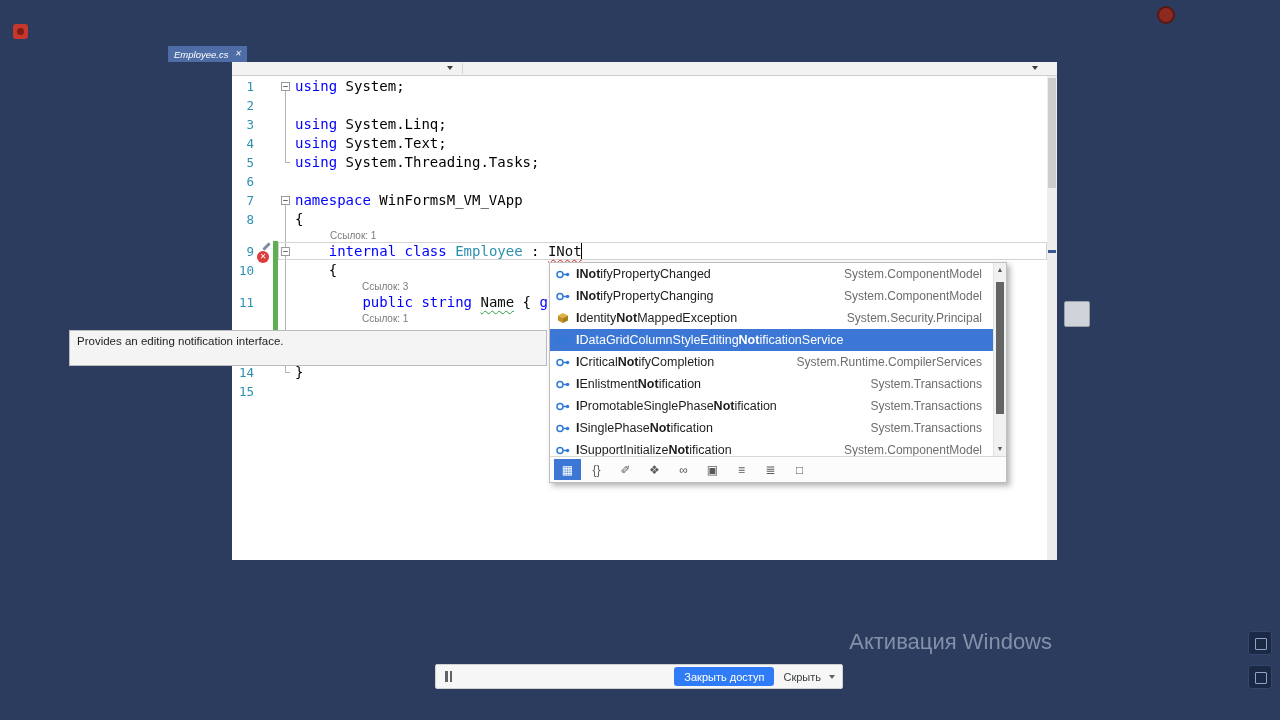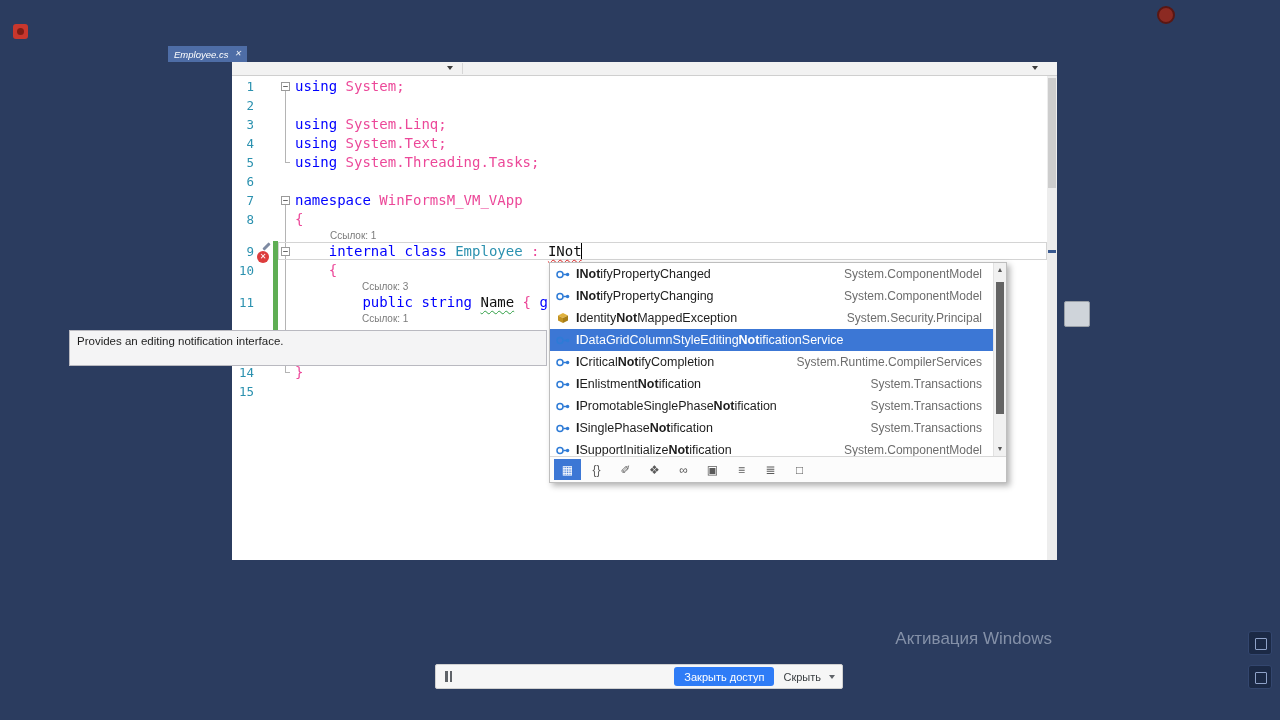--- a/index.html
+++ b/index.html
@@ -33,21 +33,21 @@
              font-family:"DejaVu Sans Mono","Liberation Mono",monospace;font-size:14px;}
   .row{position:relative;}
   .row.code{height:19px;}
   .row.lens{height:13px;}
   .ln{position:absolute;left:0;width:22px;text-align:right;color:#2b91af;font-size:12.5px;line-height:19px;}
   .fold{position:absolute;left:49px;top:5px;width:9px;height:9px;border:1px solid #9a9a9a;background:#fff;
         font-size:9px;line-height:7px;text-align:center;color:#333;box-sizing:border-box;}
   .ct{position:absolute;left:63px;top:0;white-space:pre;line-height:19px;color:#000;}
   .kw{color:#0000ff;}
   .ty{color:#2b91af;}
-  .pl{color:#ec4899;}
+  .pl{color:#000000;}
   .err{color:#111;text-decoration:underline wavy #e02020;text-decoration-thickness:1px;text-underline-offset:3px;}
   .wrn{color:#111;text-decoration:underline wavy #2f9e44;text-decoration-thickness:1px;text-underline-offset:3px;}
   .lens-t{position:absolute;top:0;font-family:"Liberation Sans",sans-serif;font-size:10px;color:#7b7b7b;line-height:13px;}
   .cur{position:absolute;left:46px;top:0;width:769px;height:18px;border:1px solid #d4d4d4;box-sizing:border-box;}
   .caret{position:absolute;top:1px;width:1px;height:16px;background:#000;}
   .err-ico{position:absolute;left:25px;top:9px;width:12px;height:12px;border-radius:50%;background:#dd3c3c;
            color:#fff;font-size:8px;line-height:12px;text-align:center;font-family:"Liberation Sans",sans-serif;}
   .qf-ico{position:absolute;left:29px;top:-1px;width:11px;height:11px;}
   .qf-ico::before{content:"";position:absolute;left:1px;top:4px;width:9px;height:3px;background:#7e8aa2;
                   border-radius:1px;transform:rotate(-45deg);}
@@ -85,21 +85,21 @@
            box-sizing:border-box;white-space:nowrap;overflow:hidden;color:#1e1e1e;}
   .tt-kw{color:#0000ff;}
   .tt-ty{color:#2b91af;}
 
   
   .float-box{position:absolute;left:1064px;top:301px;width:24px;height:24px;background:#cfd4da;
              border:1px solid #9aa0a8;border-radius:2px;z-index:3;}
 
   
   .wm{position:absolute;right:228px;top:629px;text-align:right;color:#8e9ab0;z-index:5;}
-  .wm-t{font-size:17px;opacity:.9;}
+  .wm-t{font-size:22px;opacity:.9;}
   .wm-s{font-size:10.5px;margin-top:2px;opacity:.8;}
 
   
   .sharebar{position:absolute;left:435px;top:664px;width:408px;height:25px;background:#f6f6f6;
             border:1px solid #d0d0d0;border-radius:2px;display:flex;align-items:center;
             padding:0 7px;box-sizing:border-box;z-index:40;}
   .pause{display:flex;gap:2px;margin-left:2px;}
   .pause i{display:block;width:2.5px;height:11px;background:#5f6368;}
   .stop-btn{margin-left:auto;height:19px;background:#2f7cf6;color:#fff;border:none;border-radius:3px;
             font-size:11px;padding:0 10px;font-family:"Liberation Sans",sans-serif;}

